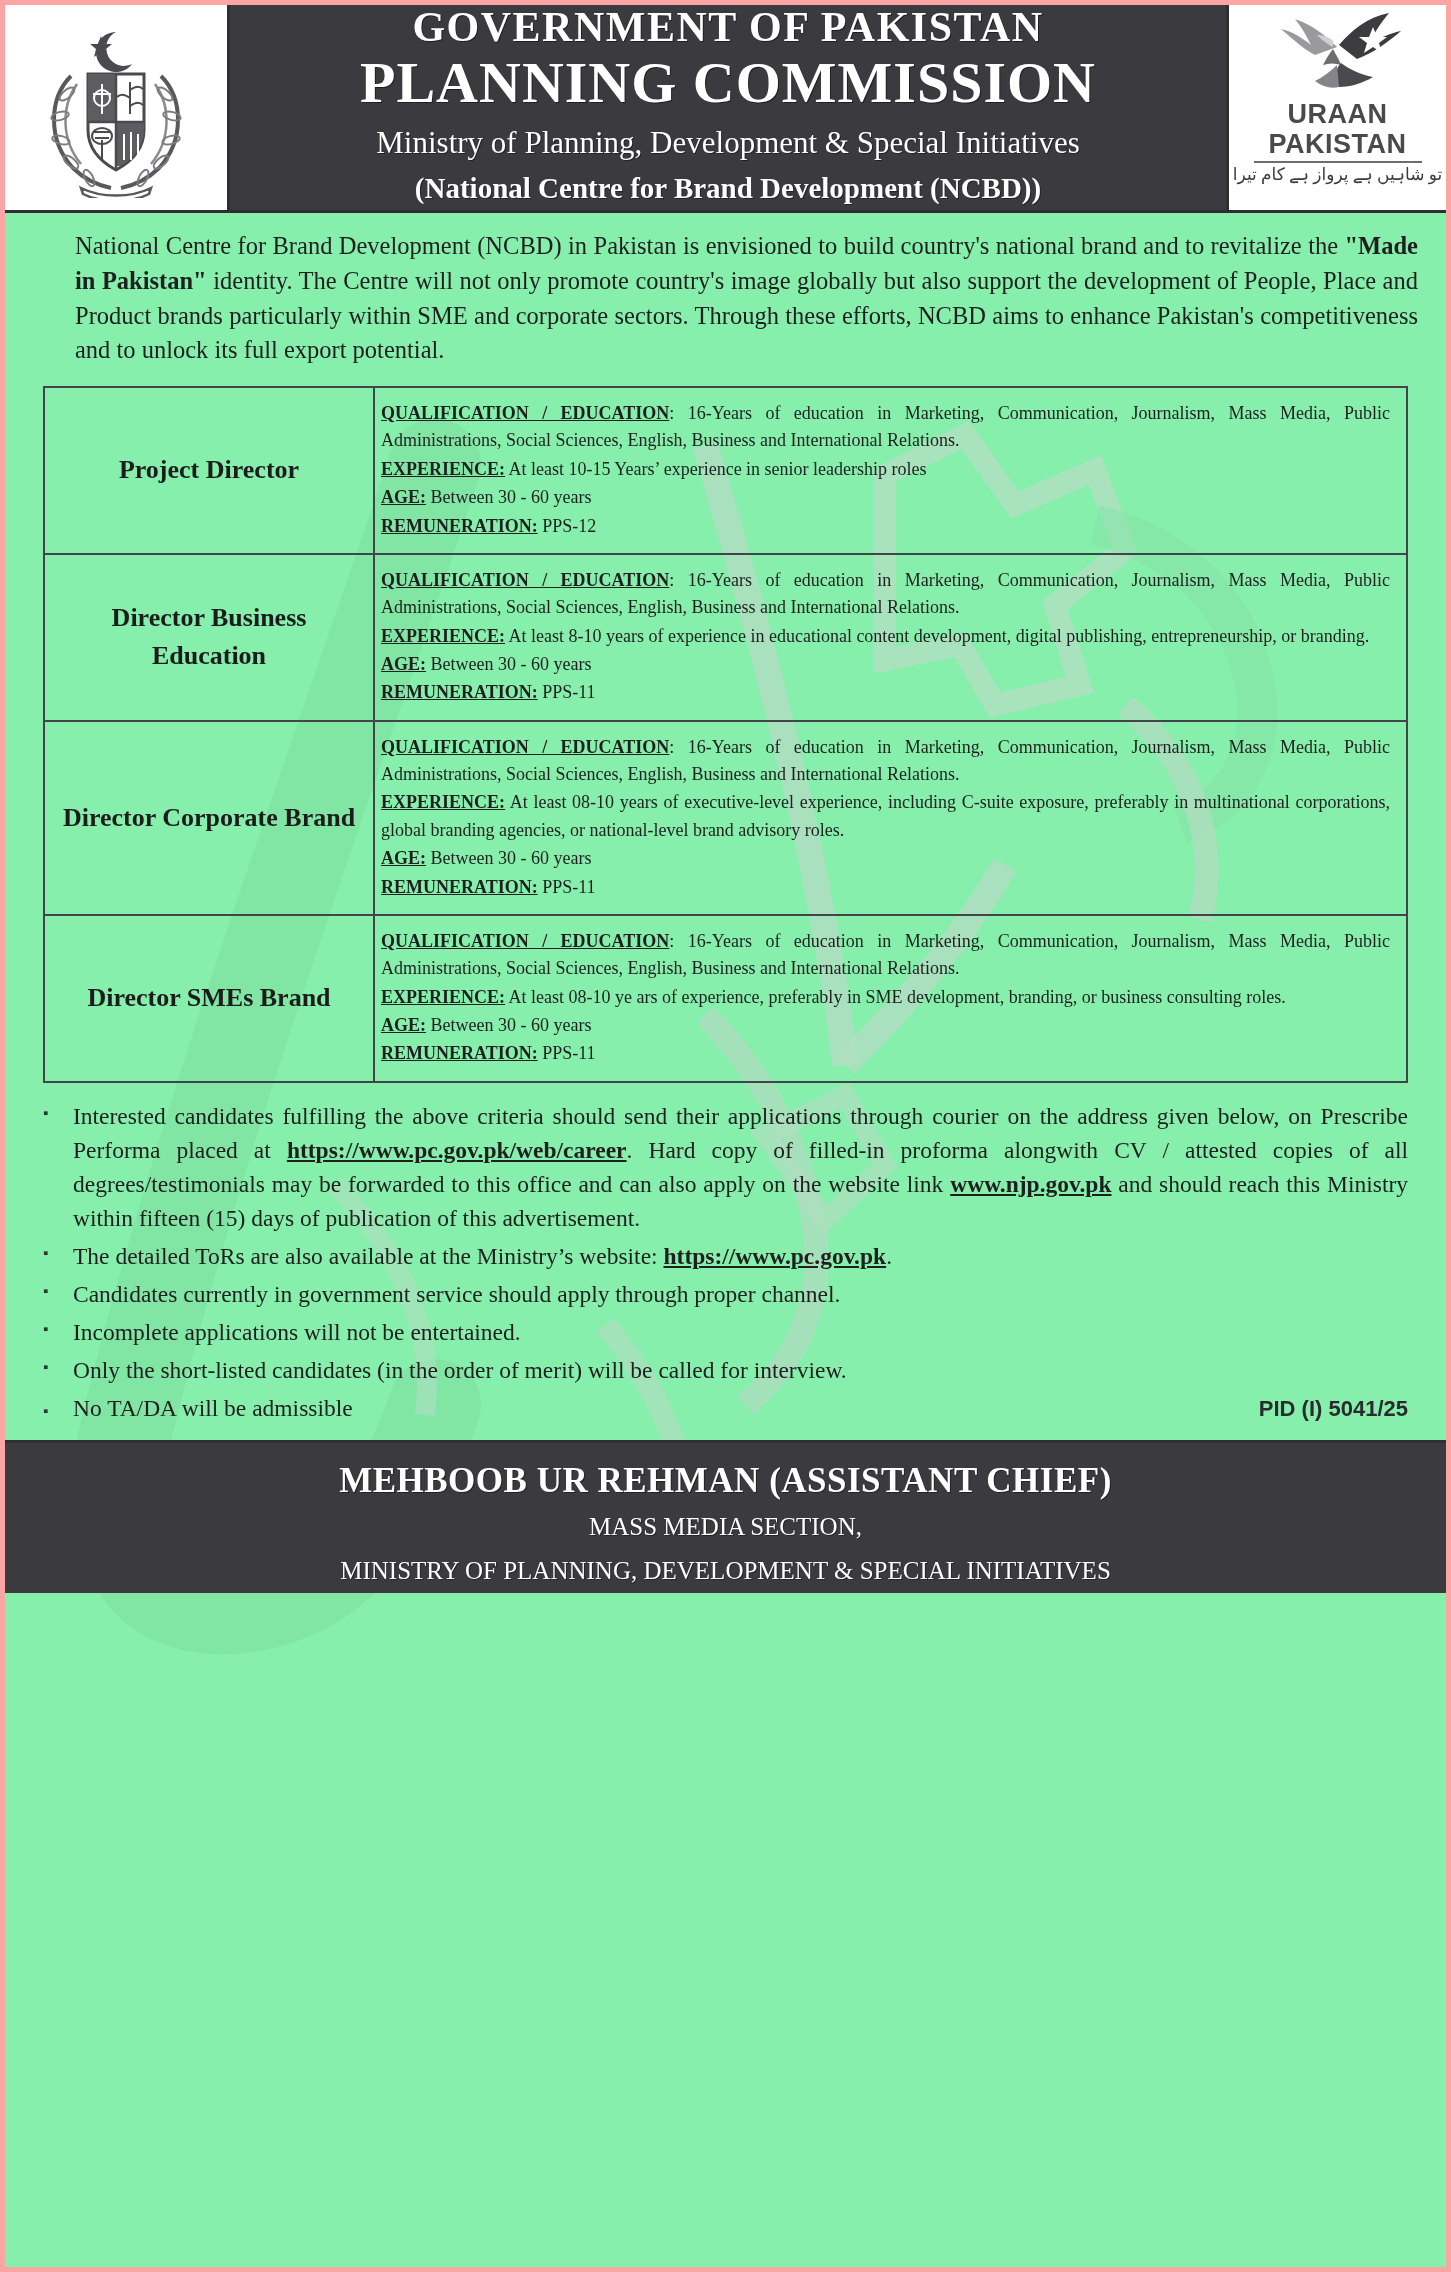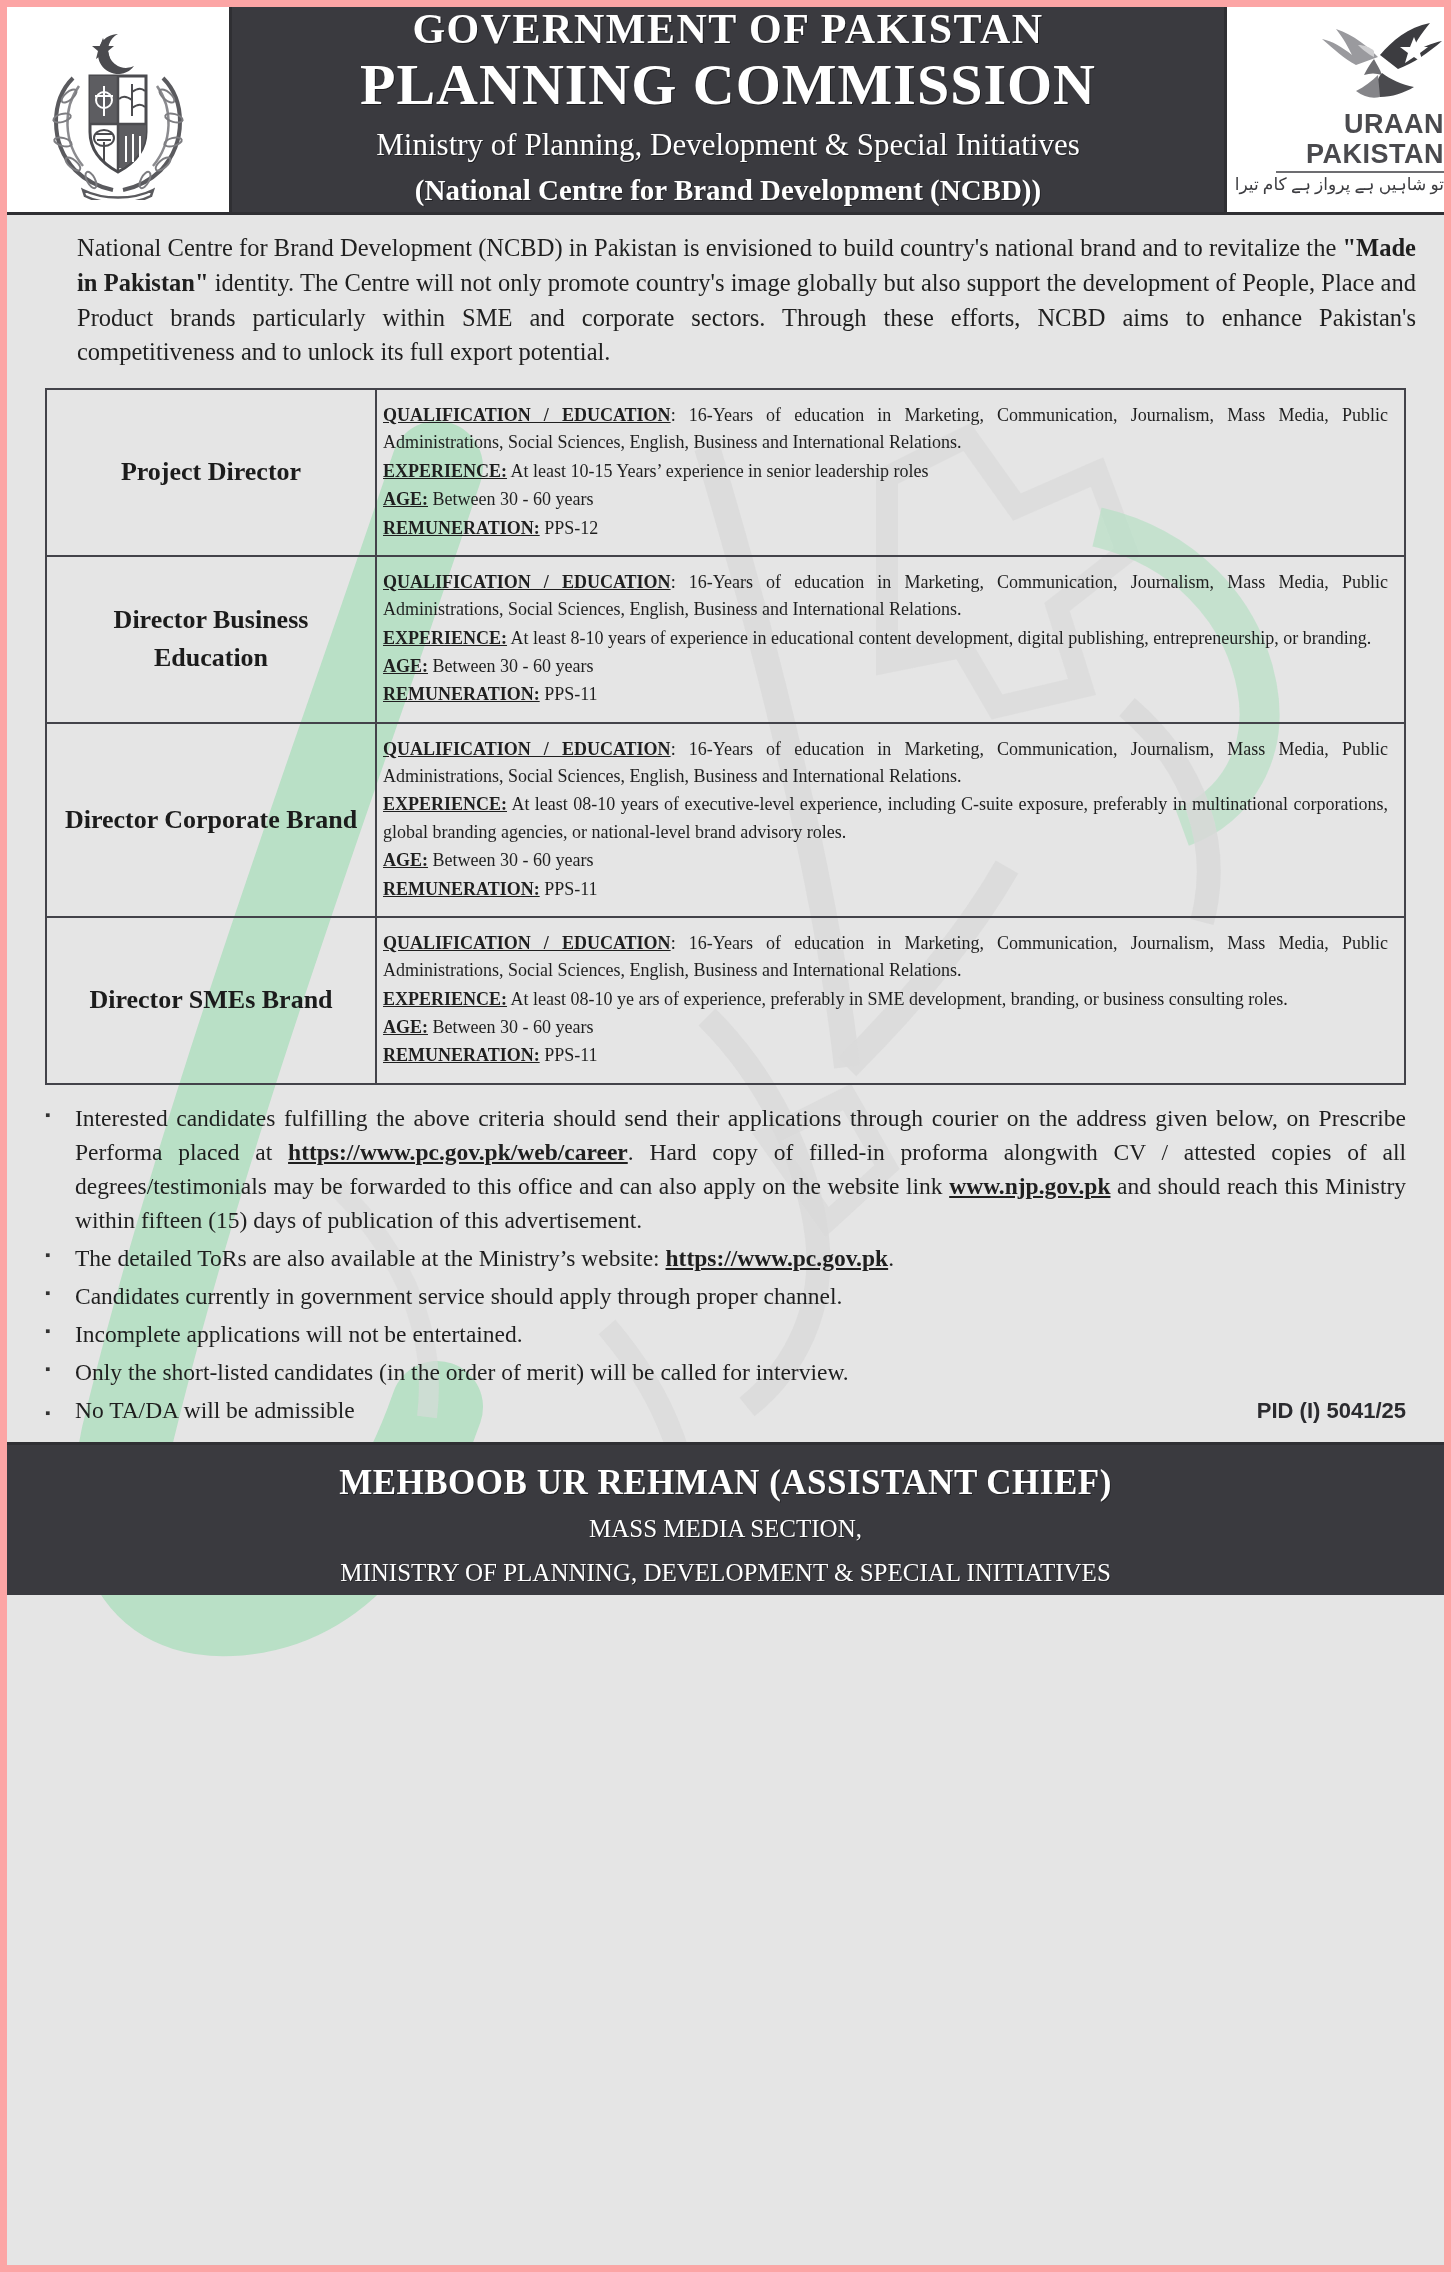--- a/index.html
+++ b/index.html
@@ -8,24 +8,24 @@
     background: #ffffff;
   }
   body {
     font-family: "Liberation Serif", "DejaVu Serif", serif;
     color: #1c1c1c;
   }
   #page {
     position: relative;
     width: 1451px;
     height: 2272px;
-    background: #e5e5e5;
+    background: #86efac;
     overflow: hidden;
     box-sizing: border-box;
-    border: 7px solid #fca5a5;
+    border: 5px solid #fca5a5;
   }
 
   
   .watermark {
     position: absolute;
     left: 0; top: 0;
     width: 1451px; height: 2272px;
     pointer-events: none;
     z-index: 1;
   }
@@ -87,23 +87,23 @@
     margin-top: 10px;
     text-shadow: 1px 1px 0 rgba(0,0,0,.4);
   }
   .header-uraan {
     width: 220px;
     flex: 0 0 220px;
     background: #ffffff;
     border-left: 3px solid #2f2f33;
     display: flex;
     flex-direction: column;
-    align-items: flex-end;
+    align-items: center;
     justify-content: flex-start;
-    padding-top: 10px;
+    padding-top: 2px;
     box-sizing: border-box;
   }
   .uraan-text {
     font-family: "Liberation Sans", "DejaVu Sans", sans-serif;
     font-weight: bold;
     font-size: 27px;
     line-height: 1.02;
     color: #4a4a4e;
     text-align: center;
     letter-spacing: 0.5px;

